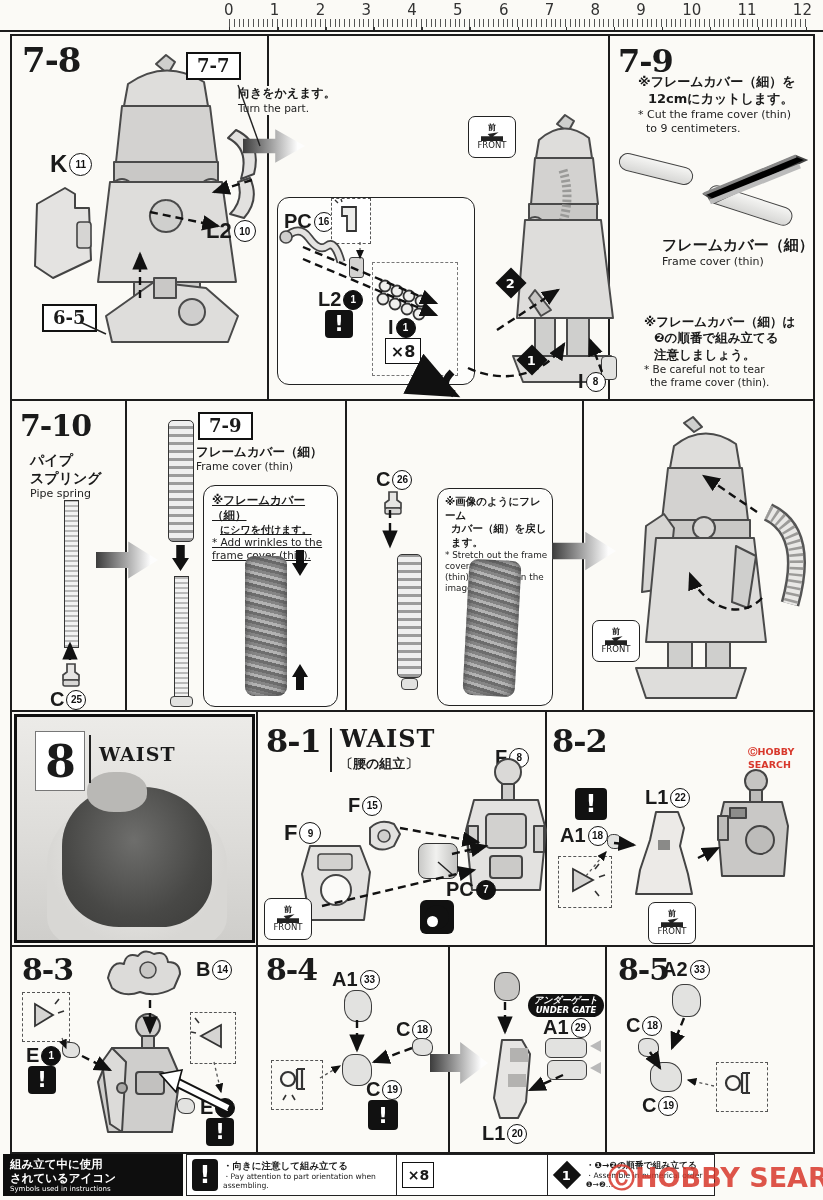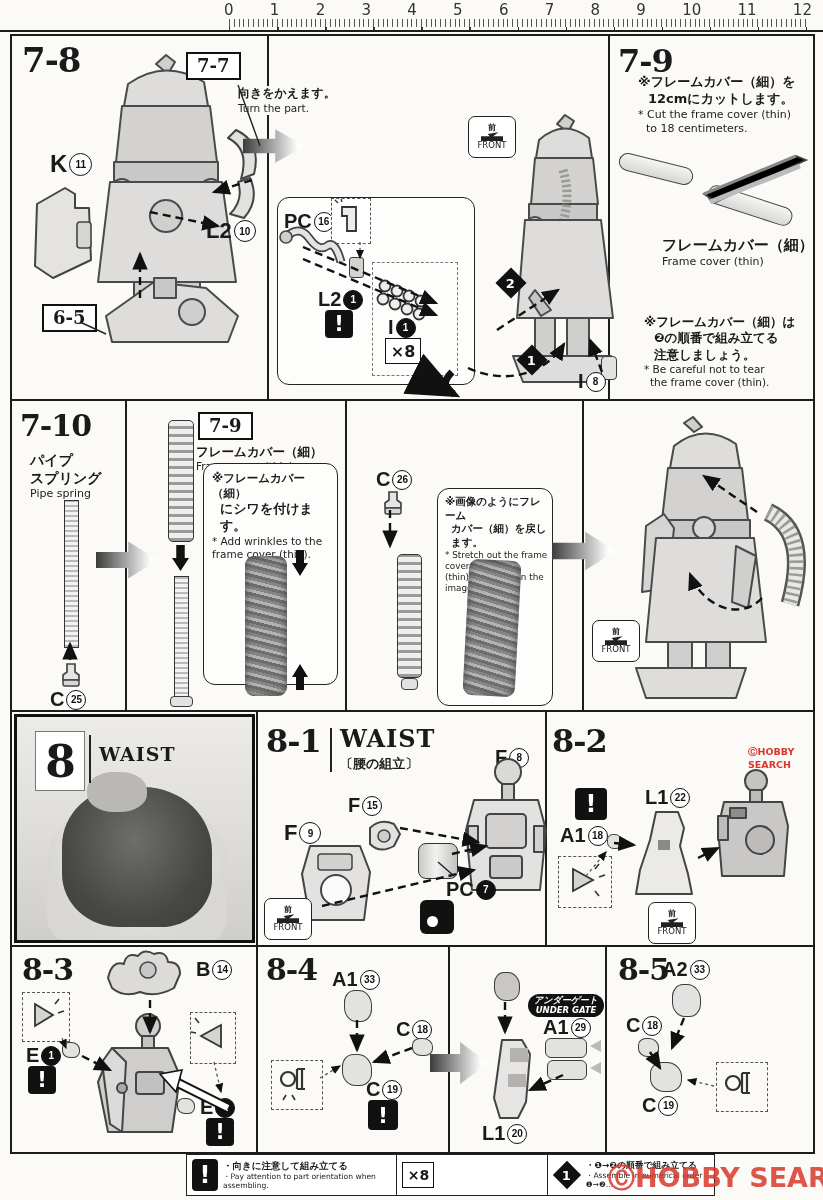--- a/index.html
+++ b/index.html
@@ -236,21 +236,21 @@
       <span class="pn">
         <span>8</span>
       </span>
     </div>
 
   <div class="abs stepnum" style="left:618px;top:42px;font-size:32px;">7-9</div>
   <div class="abs" style="left:638px;top:74px;">
     <div class="note-jp" style="font-size:13px;">※フレームカバー（細）を</div>
     <div class="note-jp" style="font-size:13px;padding-left:10px;">12cmにカットします。</div>
     <div class="note-en">* Cut the frame cover (thin)</div>
-    <div class="note-en" style="padding-left:8px;">to 18 centimeters.</div>
+    <div class="note-en" style="padding-left:8px;">to 9 centimeters.</div>
   </div>
   <div class="tube-plain" style="left:618px;top:160px;width:74px;height:16px;transform:rotate(14deg);"></div>
   <div class="tube-plain" style="left:706px;top:196px;width:86px;height:17px;transform:rotate(18deg);"></div>
   <svg class="abs" style="left:700px;top:150px;" width="110" height="60" viewBox="0 0 110 60">
     <path d="M4 44 L96 6 106 10 16 52 Z" fill="#eceteb" stroke="#444" stroke-width="1.8"></path>
     <path d="M4 44 L96 6" stroke="#888" stroke-width="3"></path>
     <path d="M10 52 L100 16" stroke="#bbb" stroke-width="5"></path>
   </svg>
   <div class="abs" style="left:662px;top:236px;">
     <div class="jp" style="font-size:15px;font-weight:bold;">フレームカバー（細）</div>
@@ -286,24 +286,24 @@
   <div class="tube-corr" style="left:168px;top:420px;width:24px;height:120px;"></div>
   <div class="arrdn" style="left:172px;top:545px;width:17px;height:26px;"></div>
   <div class="tube-striped" style="left:174px;top:576px;width:13px;height:122px;"></div>
   <div class="blob" style="left:170px;top:696px;width:21px;height:9px;border-radius:4px;"></div>
   <div class="boxref" style="left:198px;top:412px;">7-9</div>
   <div class="abs" style="left:196px;top:444px;">
     <div class="jp" style="font-size:12.5px;font-weight:bold;">フレームカバー（細）</div>
     <div class="note-en" style="font-size:10.5px;">Frame cover (thin)</div>
   </div>
 
-  <div class="roundbox" style="left:203px;top:463px;width:133px;height:220px;">
+  <div class="roundbox" style="left:203px;top:485px;width:133px;height:220px;text-decoration:underline;">
     <div style="padding:7px 6px 0 8px;">
       <div class="note-jp" style="font-size:11.5px;">※フレームカバー（細）</div>
-      <div class="note-jp" style="font-size:13px;padding-left:8px;">にシワを付けます。</div>
+      <div class="note-jp" style="font-size:10px;padding-left:8px;">にシワを付けます。</div>
       <div class="note-en" style="font-size:10.5px;">* Add wrinkles to the</div>
       <div class="note-en" style="font-size:10.5px;">frame cover (thin).</div>
     </div>
   </div>
   <div class="photo-wrinkle" style="left:245px;top:556px;width:42px;height:140px;"></div>
   <div class="arrdn" style="left:292px;top:550px;width:16px;height:26px;"></div>
   <div class="arrup" style="left:292px;top:664px;width:16px;height:26px;"></div>
 
   <div class="plabel" style="left:376px;top:468px;">
       <span>C</span>
@@ -597,20 +597,25 @@
         <span>19</span>
       </span>
     </div>
   <div class="dotted" style="left:716px;top:1062px;width:50px;height:48px;background:transparent;">
     <svg width="46" height="44" viewBox="0 0 46 44">
       <circle cx="16" cy="20" r="7" fill="none" stroke="#333" stroke-width="2.2"></circle>
       <path d="M25 10 v20 M30 10 v20 M25 10 h8 M25 30 h8" stroke="#333" stroke-width="2.2" fill="none"></path>
     </svg>
   </div>
 
+  <div class="abs" style="left:3px;top:1154px;width:180px;height:42px;background:#0e0e0e;color:#fff;display:flex;flex-direction:column;justify-content:center;padding-left:7px;box-sizing:border-box;">
+    <div class="jp" style="font-size:11.5px;font-weight:bold;">組み立て中に使用</div>
+    <div class="jp" style="font-size:11.5px;font-weight:bold;">されているアイコン</div>
+    <div style="font-size:7px;">Symbols used in instructions</div>
+  </div>
   <div class="abs" style="left:186px;top:1154px;width:634px;display:flex;">
     <div class="legend-cell" style="width:212px;">
       <div class="warn" style="position:static;width:26px;height:32px;min-width:26px;font-size:24px;">!</div>
       <div>
         <div class="legend-jp">・向きに注意して組み立てる</div>
         <div class="legend-en">・Pay attention to part orientation when assembling.</div>
       </div>
     </div>
     <div class="legend-cell" style="width:152px;margin-left:-1.6px;">
       <div class="x8box" style="position:static;width:30px;height:24px;min-width:30px;font-size:14px;">×8</div>

